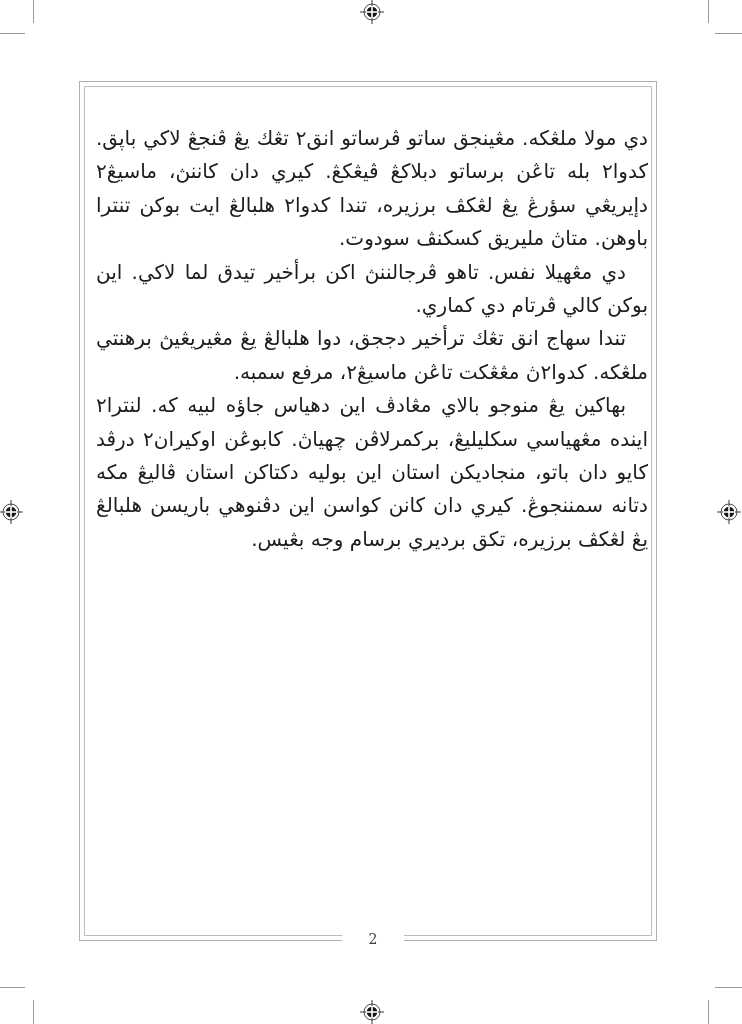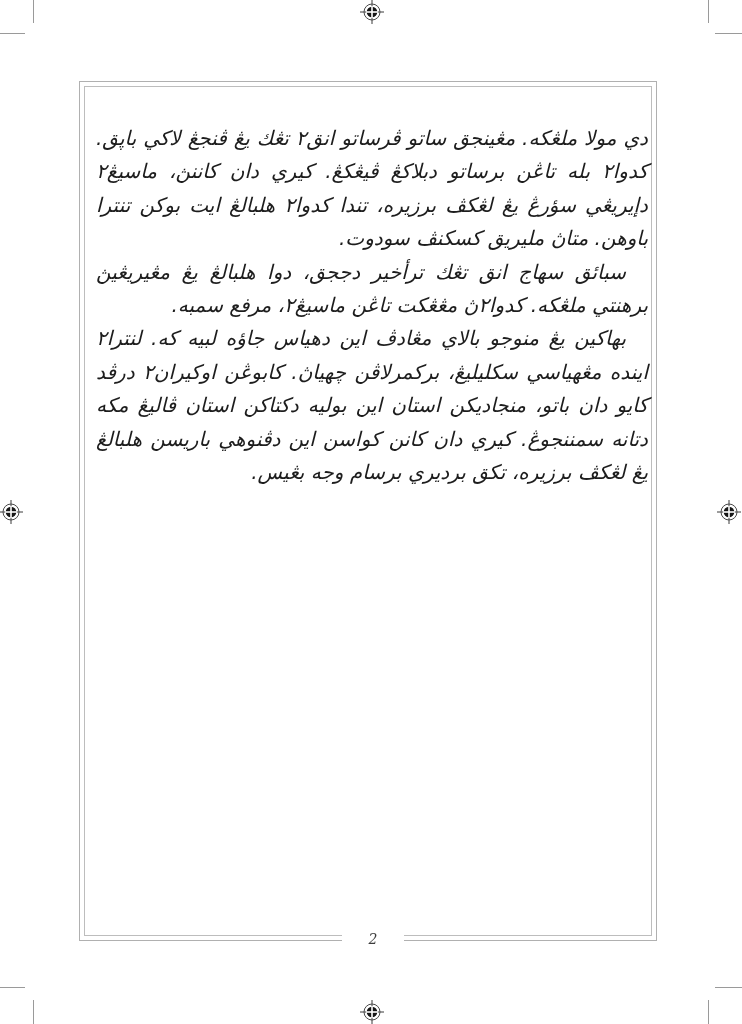--- a/index.html
+++ b/index.html
@@ -3,21 +3,20 @@
 <meta charset="utf-8">
 <style>
   html, body { margin: 0; padding: 0; background: #ffffff; }
   .page {
     position: relative;
     width: 742px;
     height: 1024px;
     background: #ffffff;
     overflow: hidden;
     font-family: "DejaVu Sans", sans-serif;
-    font-style: italic;
   }
   
   .crop { position: absolute; background: #9a9a9a; }
   .crop.v { width: 1px; height: 23px; }
   .crop.h { height: 1px; width: 25px; }
   
   .reg { position: absolute; width: 26px; height: 26px; }
   
   .frame-outer {
     position: absolute;
@@ -113,21 +112,22 @@
       <line x1="0" y1="-6" x2="0" y2="6" stroke="#ffffff" stroke-width="1.6"></line>
     </svg>
   </div>
 
   <div class="frame-outer">
     <div class="frame-inner"></div>
   </div>
 
   <div class="text-block">
       <p class="first">دي مولا ملڠكه. مڠينجق ساتو ڤرساتو انق٢ تڠك يڠ ڤنجڠ لاكي باڽق. كدوا٢ بله تاڠن برساتو دبلاكڠ ڤيڠكڠ. كيري دان كاننڽ، ماسيڠ٢ دإيريڠي سؤرڠ يڠ لڠكڤ برزيره، تندا كدوا٢ هلبالڠ ايت بوكن تنترا باوهن. متاڽ مليريق كسكنڤ سودوت.</p>
-      <p>سبائق سهاج انق تڠك ترأخير دججق، دوا هلبالڠ يڠ مڠيريڠيڽ برهنتي ملڠكه. كدوا٢ڽ مڠڠكت تاڠن ماسيڠ٢، مرفع سمبه.</p>
+      <p>دي مڠهيلا نفس. تاهو ڤرجالننڽ اكن برأخير تيدق لما لاكي. اين بوكن كالي ڤرتام دي كماري.</p>
+      <p>تندا سهاج انق تڠك ترأخير دججق، دوا هلبالڠ يڠ مڠيريڠيڽ برهنتي ملڠكه. كدوا٢ڽ مڠڠكت تاڠن ماسيڠ٢، مرفع سمبه.</p>
       <p>بهاكين يڠ منوجو بالاي مڠادڤ اين دهياس جاؤه لبيه كه. لنترا٢ اينده مڠهياسي سكليليڠ، بركمرلاڤن چهياڽ. كابوڠن اوكيران٢ درڤد كايو دان باتو، منجاديكن استان اين بوليه دكتاكن استان ڤاليڠ مكه دتانه سمننجوڠ. كيري دان كانن كواسن اين دڤنوهي باريسن هلبالڠ يڠ لڠكڤ برزيره، تكق برديري برسام وجه بڠيس.</p>
     </div>
 
   <div class="folio">
     <span>2</span>
   </div>
 
 </div>
 
 </body></html>

